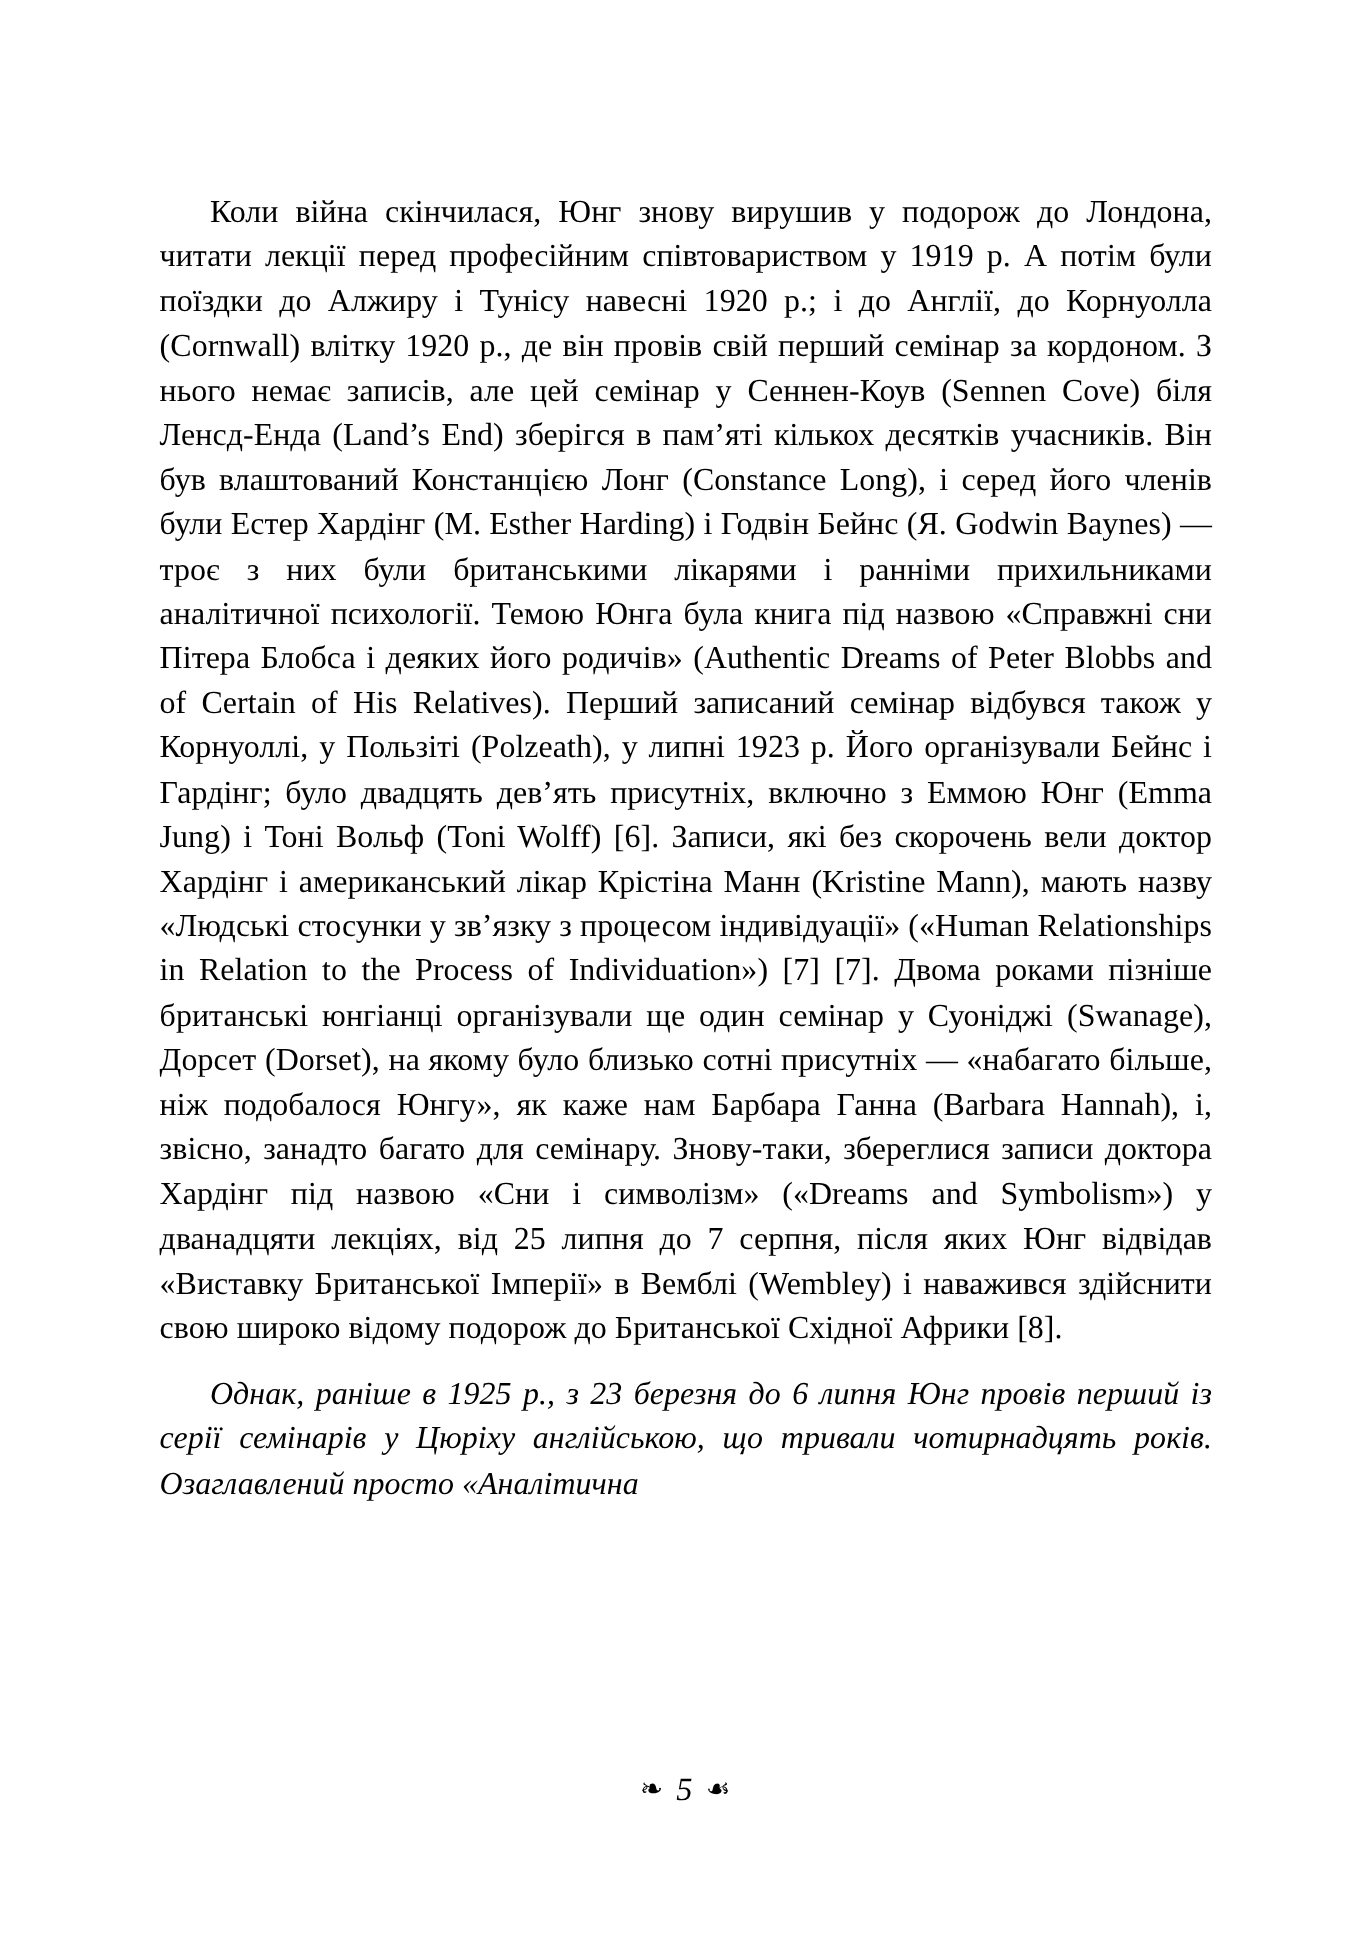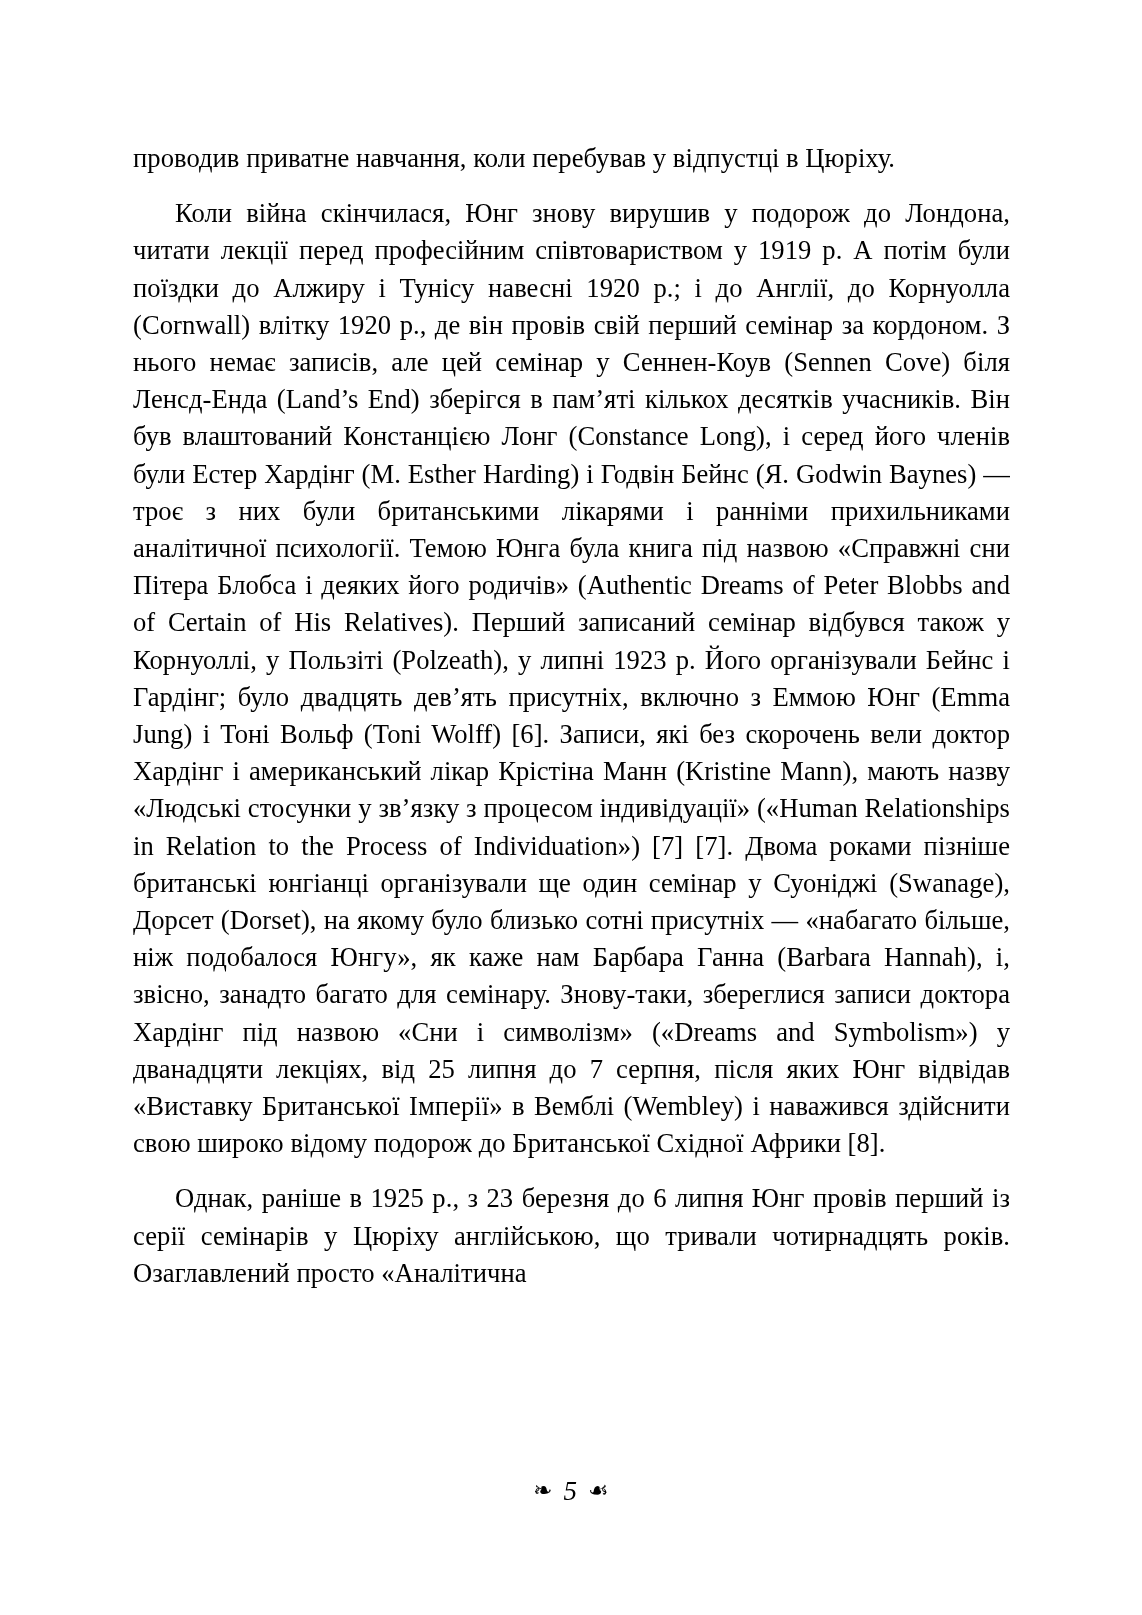--- a/index.html
+++ b/index.html
@@ -47,20 +47,21 @@
   }
 
   p.body-para.indented {
     text-indent: 42px;
     margin-top: 18px;
   }
 
   
   p.body-para:last-child {
     text-align: justify;
+    font-style: italic;
   }
 
   .footer {
     position: absolute;
     left: 0;
     top: 1478px;
     width: 1142px;
     text-align: center;
     white-space: nowrap;
   }
@@ -91,21 +92,20 @@
     color: #000000;
   }
 </style>
 </head>
 <body>
 
 <div class="page">
 
   <div class="text-block">
 
-    <p class="body-para">проводив приватне навчання, коли перебував у відпустці в Цюріху.</p>
 
     <p class="body-para indented">Коли війна скінчилася, Юнг знову вирушив у подорож до Лондона, читати лекції перед професійним співтовариством у 1919 р. А потім були поїздки до Алжиру і Тунісу навесні 1920 р.; і до Англії, до Корнуолла (Cornwall) влітку 1920 р., де він провів свій перший семінар за кордоном. З нього немає записів, але цей семінар у Сеннен-Коув (Sennen Cove) біля Ленсд-Енда (Land’s End) зберігся в пам’яті кількох десятків учасників. Він був влаштований Констанцією Лонг (Constance Long), і серед його членів були Естер Хардінг (M. Esther Harding) і Годвін Бейнс (Я. Godwin Baynes) — троє з них були британськими лікарями і ранніми прихильниками аналітичної психології. Темою Юнга була книга під назвою «Справжні сни Пітера Блобса і деяких його родичів» (Authentic Dreams of Peter Blobbs and of Certain of His Relatives). Перший записаний семінар відбувся також у Корнуоллі, у Пользіті (Polzeath), у липні 1923 р. Його організували Бейнс і Гардінг; було двадцять дев’ять присутніх, включно з Еммою Юнг (Emma Jung) і Тоні Вольф (Toni Wolff) [6]. Записи, які без скорочень вели доктор Хардінг і американський лікар Крістіна Манн (Kristine Mann), мають назву «Людські стосунки у зв’язку з процесом індивідуації» («Human Relationships in Relation to the Process of Individuation») [7] [7]. Двома роками пізніше британські юнгіанці організували ще один семінар у Суоніджі (Swanage), Дорсет (Dorset), на якому було близько сотні присутніх — «набагато більше, ніж подобалося Юнгу», як каже нам Барбара Ганна (Barbara Hannah), і, звісно, занадто багато для семінару. Знову-таки, збереглися записи доктора Хардінг під назвою «Сни і символізм» («Dreams and Symbolism») у дванадцяти лекціях, від 25 липня до 7 серпня, після яких Юнг відвідав «Виставку Британської Імперії» в Вемблі (Wembley) і наважився здійснити свою широко відому подорож до Британської Східної Африки [8].</p>
 
     <p class="body-para indented">Однак, раніше в 1925 р., з 23 березня до 6 липня Юнг провів перший із серії семінарів у Цюріху англійською, що тривали чотирнадцять років. Озаглавлений просто «Аналітична</p>
 
   </div>
 
   <div class="footer">
     <span class="orn left">❧</span><span class="pgnum">5</span><span class="orn right">☙</span>
   </div>

